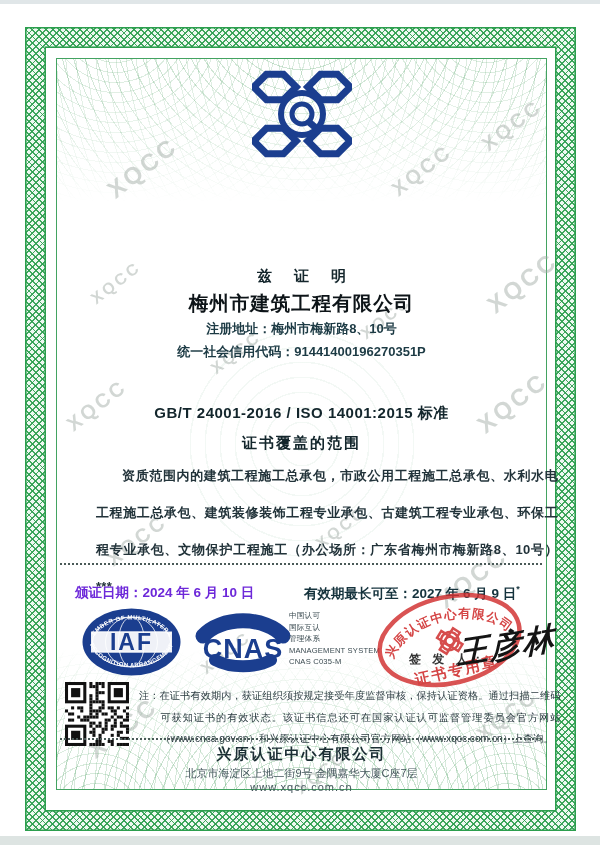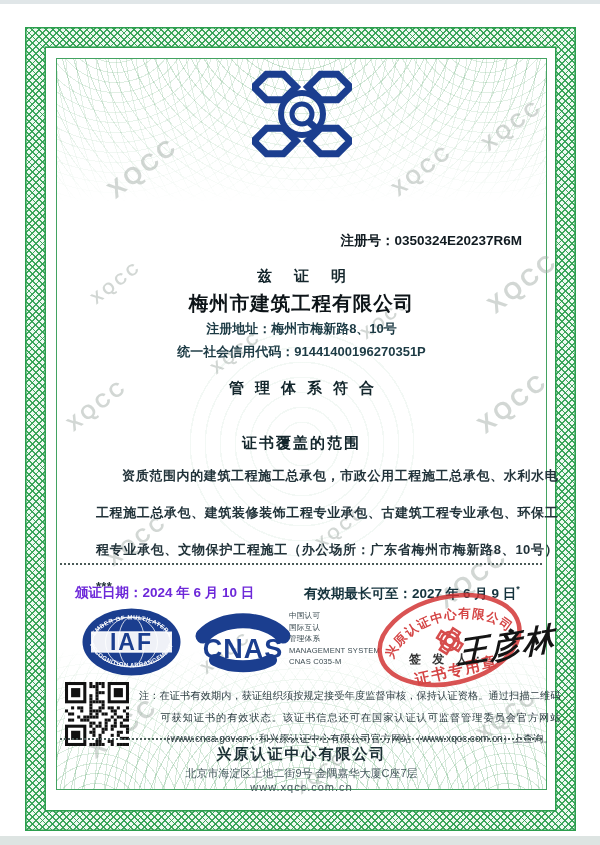--- a/index.html
+++ b/index.html
@@ -144,28 +144,27 @@
           <path d="M8 62 L26 62 L38 74 L38 92 L20 92 L8 80 Z" transform="rotate(-45 23 77)" fill="none" stroke="#1b3e8f" stroke-width="7"></path>
           <path d="M62 74 L74 62 L92 62 L92 80 L80 92 L62 92 Z" transform="rotate(45 77 77)" fill="none" stroke="#1b3e8f" stroke-width="7"></path>
         </g>
         <circle cx="50" cy="50" r="21" fill="none" stroke="#1b3e8f" stroke-width="6"></circle>
         <circle cx="50" cy="50" r="10" fill="none" stroke="#1b3e8f" stroke-width="5"></circle>
         <rect x="55" y="57" width="10" height="7" fill="#1b3e8f" transform="rotate(40 60 60)"></rect>
       </svg>
     </div>
 
 
-    <div class="abs reg-line"><span>注册号：</span><span>0350324E20237R6M</span></div>
 
     <div class="abs ctr certify-heading">兹证明</div>
     <div class="abs ctr company-name">梅州市建筑工程有限公司</div>
     <div class="abs ctr address-line">注册地址：梅州市梅新路8、10号</div>
     <div class="abs ctr code-line">统一社会信用代码：91441400196270351P</div>
 
-    <div class="abs ctr system-heading">管理体系符合</div>
+    <div class="abs ctr standard-line">GB/T 24001-2016 / ISO 14001:2015 标准</div>
 
     <div class="abs ctr scope-heading">证书覆盖的范围</div>
     <div class="abs scope-text">资质范围内的建筑工程施工总承包，市政公用工程施工总承包、水利水电工程施工总承包、建筑装修装饰工程专业承包、古建筑工程专业承包、环保工程专业承包、文物保护工程施工（办公场所：广东省梅州市梅新路8、10号）***</div>
 
     <div class="abs dotted dotted-1"></div>
 
     <div class="abs date-issue">颁证日期：2024 年 6 月 10 日</div>
     <div class="abs date-valid"><span>有效期最长可至：2027 年 6 月 9 日</span><sup>*</sup></div>
 
     <div class="abs iaf-logo">

